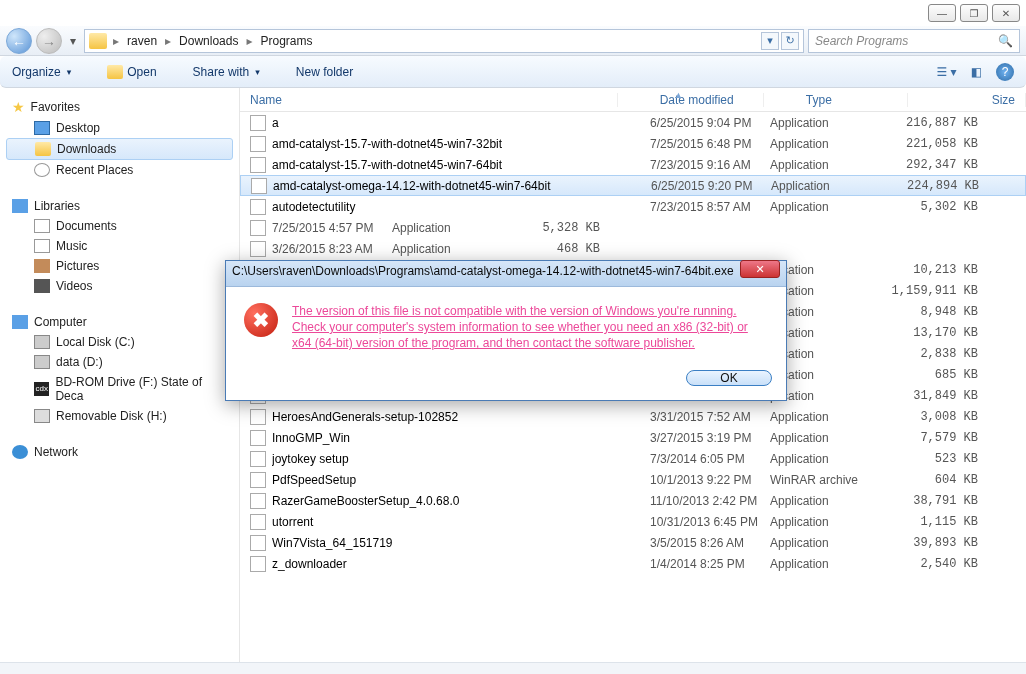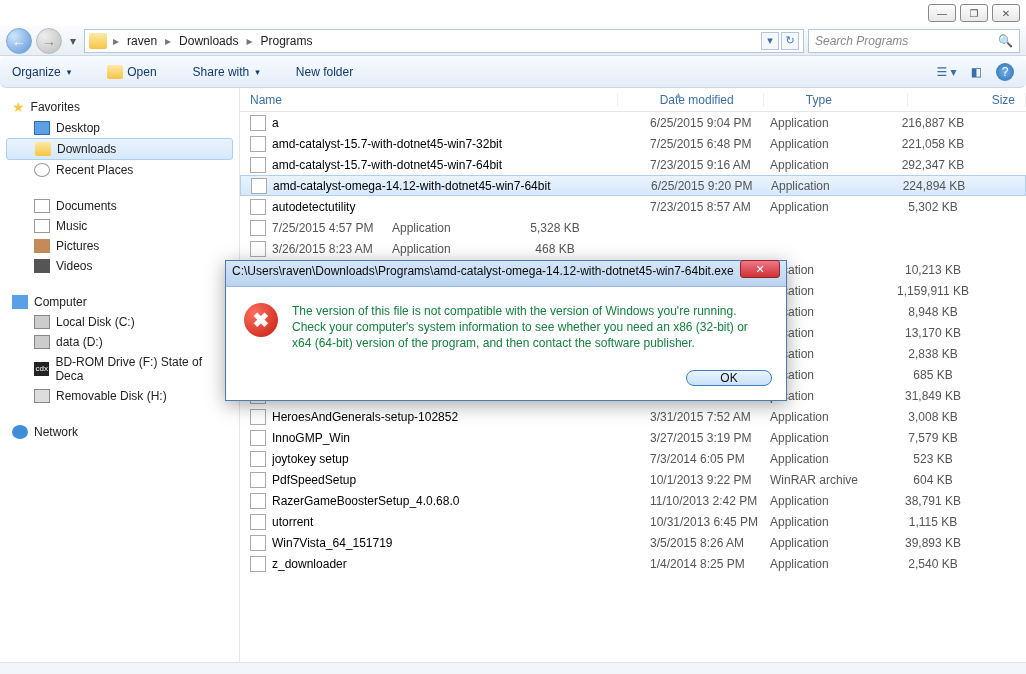--- a/index.html
+++ b/index.html
@@ -50,27 +50,27 @@
 .col-type{width:118px;}
 .col-size{width:90px;text-align:right;}
 .sort-ind{position:absolute;left:434px;top:2px;color:#7ca7d8;font-size:9px;}
 .rows{position:absolute;top:24px;left:0;right:0;bottom:0;}
 .row{height:21px;display:flex;align-items:center;padding-left:10px;}
 .row.sel{background:linear-gradient(#eaf3fd,#d6e8fb);border:1px solid #acd0f4;}
 .row .ficn{width:16px;height:16px;margin-right:6px;border:1px solid #aaa;background:#fff;flex-shrink:0;}
 .row .fname{width:378px;white-space:nowrap;overflow:hidden;}
 .row .fdate{width:120px;color:#555;}
 .row .ftype{width:118px;color:#555;}
-.row .fsize{width:90px;text-align:center;color:#555;}
+.row .fsize{width:90px;text-align:right;color:#555;font-family:Liberation Mono, monospace;}
 .dialog{position:absolute;top:260px;left:225px;width:562px;border:1px solid #4a7bb5;background:#fff;box-shadow:0 4px 18px rgba(0,0,0,.35);}
 .dlg-title{height:26px;background:linear-gradient(#d6e6f8,#b9d3ef);border-bottom:1px solid #9cb9db;display:flex;align-items:flex-end;padding:8px 6px;font-size:11px;color:#0a0a0a;}
 .dlg-close{margin-left:auto;width:40px;height:18px;background:linear-gradient(#e78,#c33);border:1px solid #922;border-radius:3px;display:flex;align-items:center;justify-content:center;color:#fff;font-size:11px;}
 .dlg-body{display:flex;padding:16px 18px 10px;gap:14px;}
 .dlg-erricn{width:34px;height:34px;border-radius:50%;background:radial-gradient(circle at 30% 30%,#ff6e5e,#c21e0f);display:flex;align-items:center;justify-content:center;color:#fff;font-weight:bold;font-size:20px;flex-shrink:0;}
-.dlg-text{color:#15803d;line-height:1.35;}
+.dlg-text{color:#ec4899;line-height:1.35;text-decoration:underline;}
 .dlg-btns{padding:8px 14px 14px;display:flex;justify-content:flex-end;}
 .dlg-ok{width:86px;height:16px;border:1px solid #3b7fc4;background:linear-gradient(#eaf4ff,#c9e0f8);border-radius:8px;color:#111;}
 .statusbar{position:absolute;bottom:0;left:0;right:0;height:12px;background:#f2f5f9;border-top:1px solid #dde3ea;}
 </style>
 </head>
 <body>
 
 <div class="window-controls">
   <div class="wc-btn">—</div>
   <div class="wc-btn">❐</div>
@@ -130,20 +130,24 @@
           <span class="icn folder"></span>
           <span>Downloads</span>
         </div>
         <div class="side-item">
           <span class="icn clock"></span>
           <span>Recent Places</span>
         </div>
       </div>
   </div>
   <div class="side-section">
+    <div class="side-head">
+        <span class="icn lib"></span>
+        <span>Libraries</span>
+      </div>
     <div id="lib-items">
         <div class="side-item">
           <span class="icn doc"></span>
           <span>Documents</span>
         </div>
         <div class="side-item">
           <span class="icn music"></span>
           <span>Music</span>
         </div>
         <div class="side-item">

